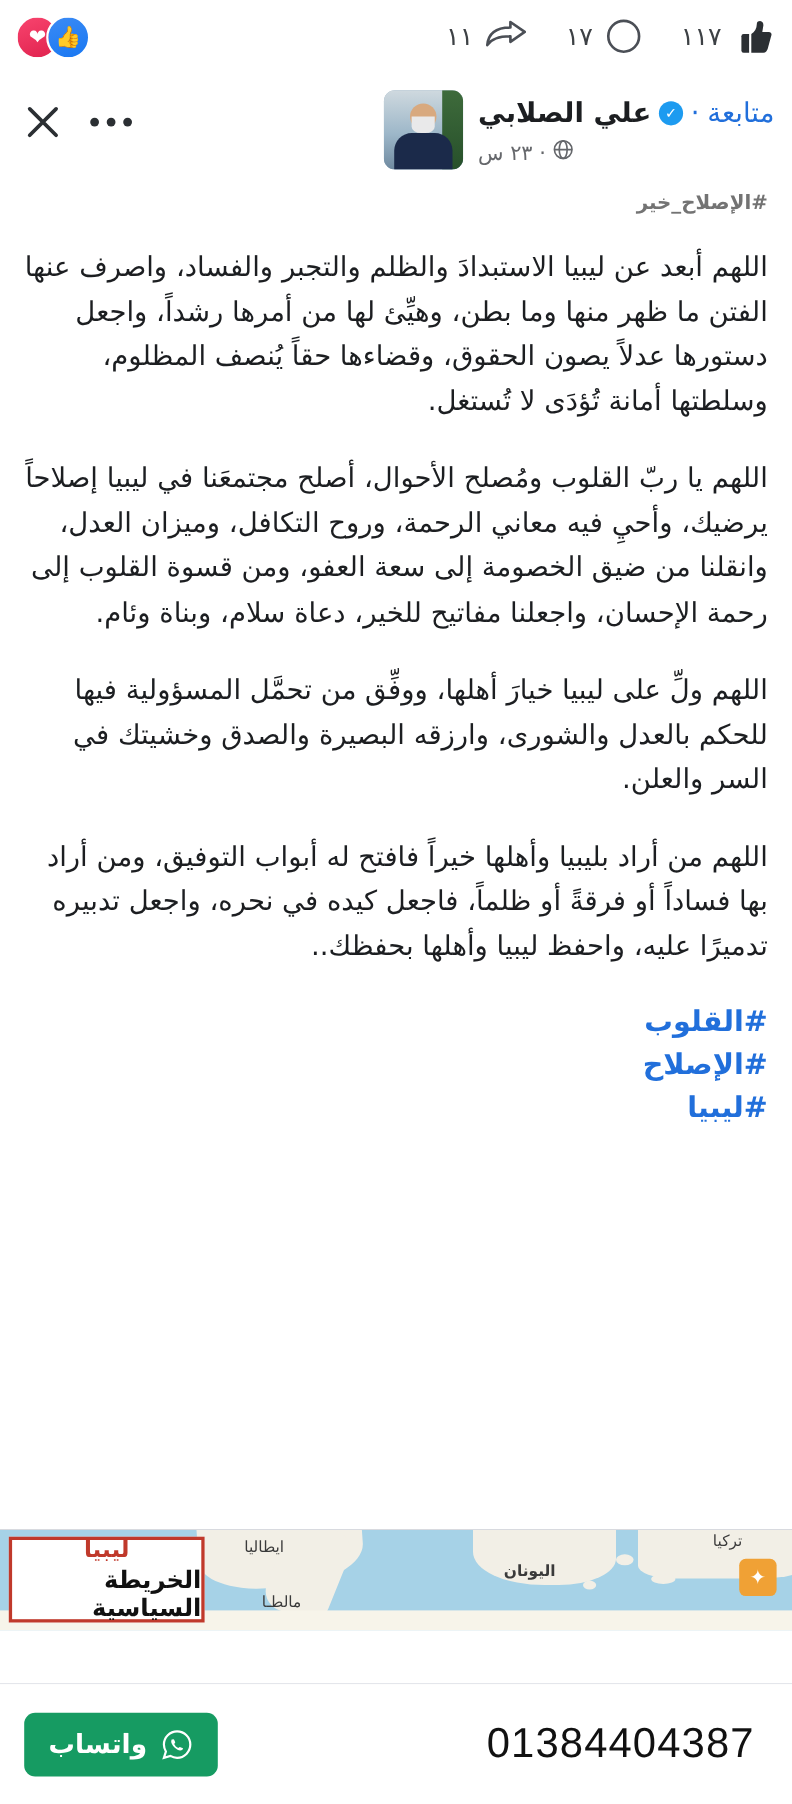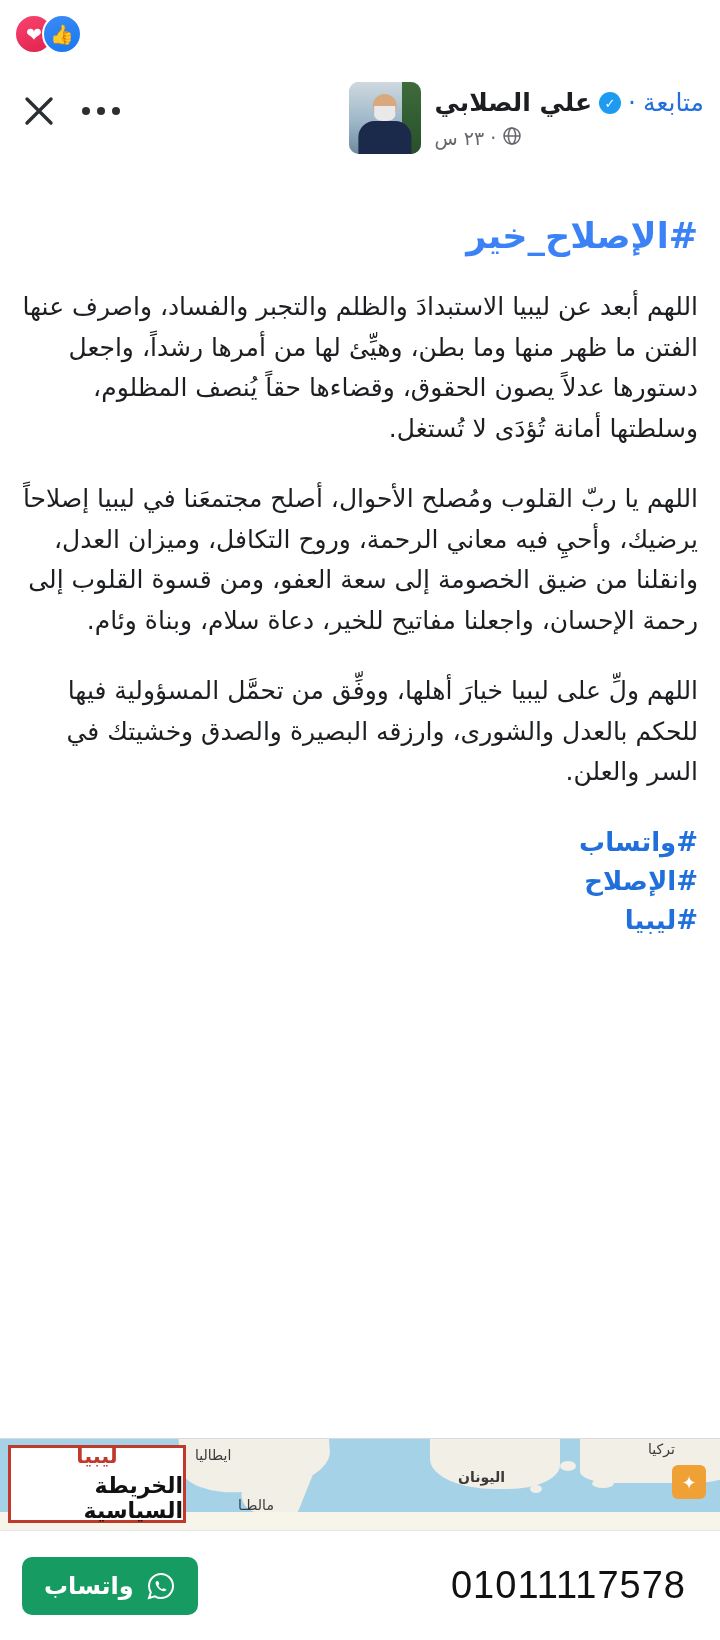--- a/index.html
+++ b/index.html
@@ -99,26 +99,25 @@
 
   
   .post-body {
     flex: 1 1 auto;
     padding: 8px 22px 0 22px;
     direction: rtl;
     text-align: right;
     overflow: hidden;
   }
   .hashtag-top {
-    color: #3b82f6;
-    font-size: 35px;
+    color: #737373;
+    font-size: 18px;
     font-weight: 700;
     margin-bottom: 26px;
     line-height: 1.4;
-    margin-top: 40px;
   }
   .paragraph {
     font-size: 25px;
     line-height: 1.62;
     color: #1c1e21;
     margin-bottom: 30px;
     white-space: pre-wrap;
   }
   .hashtags { margin-top: 12px; }
   .hashtag {
@@ -187,20 +186,21 @@
   .bottom-bar {
     height: 110px;
     flex: 0 0 110px;
     background: #ffffff;
     border-top: 1px solid #e4e6eb;
     display: flex;
     align-items: center;
     justify-content: space-between;
     padding: 0 34px 0 22px;
     direction: ltr;
+    margin-top: 48px;
   }
   .wa-button {
     display: flex; align-items: center; gap: 12px;
     background: #169b62; color: #fff;
     border: none; border-radius: 10px;
     padding: 14px 22px;
     font-size: 24px; font-weight: 700;
     direction: rtl;
     cursor: pointer;
     font-family: "DejaVu Sans", "Liberation Sans", sans-serif;
@@ -222,20 +222,51 @@
 
     <div class="react-cluster">
       <span class="react-pill react-love">
         <span class="react-glyph">❤</span>
       </span>
       <span class="react-pill react-like">
         <span class="react-glyph">👍</span>
       </span>
     </div>
 
+    <div class="action-group">
+
+      <div class="action-item">
+        <span class="action-count">١١</span>
+        <span class="icon-share">
+          <svg width="40" height="34" viewBox="0 0 40 34" fill="none" stroke="#4b4f56" stroke-width="2.4" stroke-linecap="round" stroke-linejoin="round">
+            <path d="M3 24 C4 12, 13 8, 24 8 L24 3 L37 12 L24 21 L24 16 C14 16, 7 18, 3 24 Z"></path>
+          </svg>
+        </span>
+      </div>
+
+      <div class="action-item">
+        <span class="action-count">١٧</span>
+        <span class="icon-comment">
+          <svg width="36" height="36" viewBox="0 0 36 36" fill="none" stroke="#4b4f56" stroke-width="2.4">
+            <circle cx="18" cy="17" r="14"></circle>
+          </svg>
+        </span>
+      </div>
+
+      <div class="action-item thumb-wrap">
+        <span class="action-count">١١٧</span>
+        <span class="icon-thumb">
+          <svg width="36" height="36" viewBox="0 0 36 36" fill="#2b2f33">
+            <path d="M10 15 h5 v17 h-5 a2 2 0 0 1 -2 -2 v-13 a2 2 0 0 1 2 -2 z"></path>
+            <path d="M17 15 c3 -2 5 -5 5 -9 c0 -2 1 -3 3 -3 c2 0 3 2 3 4 l-1 6 h6 c2 0 3 2 2 4 l-3 11 c-.5 2 -2 4 -4 4 h-11 z"></path>
+          </svg>
+        </span>
+      </div>
+
+    </div>
   </div>
 
   <div class="header">
 
     <div class="header-left">
       <span>
         <svg class="close-icon" viewBox="0 0 34 34" fill="none" stroke="#2b2f33" stroke-width="3.4" stroke-linecap="round">
           <path d="M5 5 L29 29 M29 5 L5 29"></path>
         </svg>
       </span>
@@ -276,42 +307,43 @@
       </div>
     </div>
   </div>
 
   <div class="post-body">
     <div class="hashtag-top">#الإصلاح_خير</div>
 
     <p class="paragraph">اللهم أبعد عن ليبيا الاستبدادَ والظلم والتجبر والفساد، واصرف عنها الفتن ما ظهر منها وما بطن، وهيِّئ لها من أمرها رشداً، واجعل دستورها عدلاً يصون الحقوق، وقضاءها حقاً يُنصف المظلوم، وسلطتها أمانة تُؤدَى لا تُستغل.</p>
     <p class="paragraph">اللهم يا ربّ القلوب ومُصلح الأحوال، أصلح مجتمعَنا في ليبيا إصلاحاً يرضيك، وأحيِ فيه معاني الرحمة، وروح التكافل، وميزان العدل، وانقلنا من ضيق الخصومة إلى سعة العفو، ومن قسوة القلوب إلى رحمة الإحسان، واجعلنا مفاتيح للخير، دعاة سلام، وبناة وئام.</p>
     <p class="paragraph">اللهم ولِّ على ليبيا خيارَ أهلها، ووفِّق من تحمَّل المسؤولية فيها للحكم بالعدل والشورى، وارزقه البصيرة والصدق وخشيتك في السر والعلن.</p>
+    <p class="paragraph">اللهم من أراد بليبيا وأهلها خيراً فافتح له أبواب التوفيق، ومن أراد بها فساداً أو فرقةً أو ظلماً، فاجعل كيده في نحره، واجعل تدبيره تدميرًا عليه، واحفظ ليبيا وأهلها بحفظك..</p>
 
     <div class="hashtags">
-      <span class="hashtag">#واتساب</span>
+      <span class="hashtag">#القلوب</span>
       <span class="hashtag">#الإصلاح</span>
       <span class="hashtag">#ليبيا</span>
     </div>
   </div>
 
   <div class="map-strip">
     <span class="map-sea"></span>
     <span class="map-land-left"></span>
     <span class="map-land-italy"></span>
     <span class="map-land-greece"></span>
     <span class="map-land-turkey"></span>
     <span class="map-land-bottom"></span>
 
     <span class="map-isl" style="left:560px;top:22px;width:16px;height:10px;"></span>
     <span class="map-isl" style="left:592px;top:40px;width:22px;height:9px;"></span>
     <span class="map-isl" style="left:530px;top:46px;width:12px;height:8px;"></span>
     <span class="map-isl" style="left:615px;top:16px;width:14px;height:8px;"></span>
 
-    <span class="map-label" style="left:195px;top:8px;">ايطاليا</span>
+    <span class="map-label" style="left:222px;top:8px;">ايطاليا</span>
     <span class="map-label" style="left:238px;top:58px;">مالطـا</span>
     <span class="map-label" style="left:458px;top:30px;font-weight:bold;">اليونان</span>
     <span class="map-label" style="left:648px;top:2px;">تركيا</span>
 
     <span class="map-compass">✦</span>
 
     <div class="map-card">
       <span class="map-card-title">ليبيا</span>
       <span class="map-card-sub">الخريطة السياسية</span>
     </div>
@@ -320,16 +352,16 @@
   <div class="bottom-bar">
     <button class="wa-button">
       <span>
         <svg class="wa-icon" viewBox="0 0 30 30" fill="none" stroke="#ffffff" stroke-width="2">
           <path d="M15 3 C8.4 3 3 8.4 3 15 c0 2.3 .7 4.5 1.8 6.3 L3 27 l5.9 -1.7 C10.7 26.4 12.8 27 15 27 c6.6 0 12 -5.4 12 -12 S21.6 3 15 3 Z"></path>
           <path d="M11 10.5 c.4 -.6 1 -.5 1.3 .1 l.9 2 c.2 .5 -.1 .9 -.4 1.2 -.4 .4 -.4 .7 -.2 1.1 .7 1.3 1.7 2.3 3 3 .4 .2 .7 .2 1.1 -.2 .3 -.3 .7 -.6 1.2 -.4 l2 .9 c.6 .3 .7 .9 .1 1.3 -1.4 1.1 -3 .9 -4.6 .1 -2.2 -1.1 -4 -2.9 -5.1 -5.1 -.8 -1.6 -1 -3.2 .1 -4.6 Z" fill="#ffffff" stroke="none"></path>
         </svg>
       </span>
       <span>واتساب</span>
     </button>
-    <span class="phone-number">01011117578</span>
+    <span class="phone-number">01384404387</span>
   </div>
 
 </div>
 
 </body></html>

